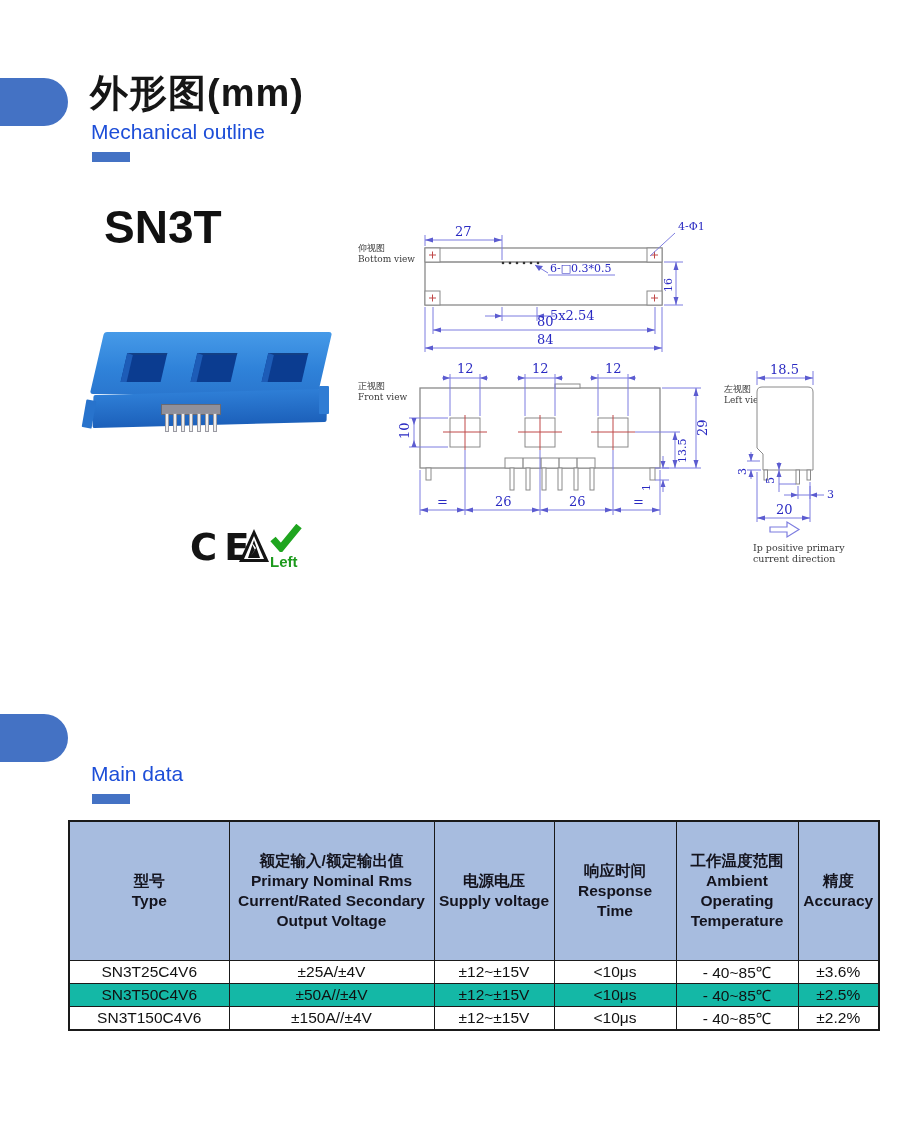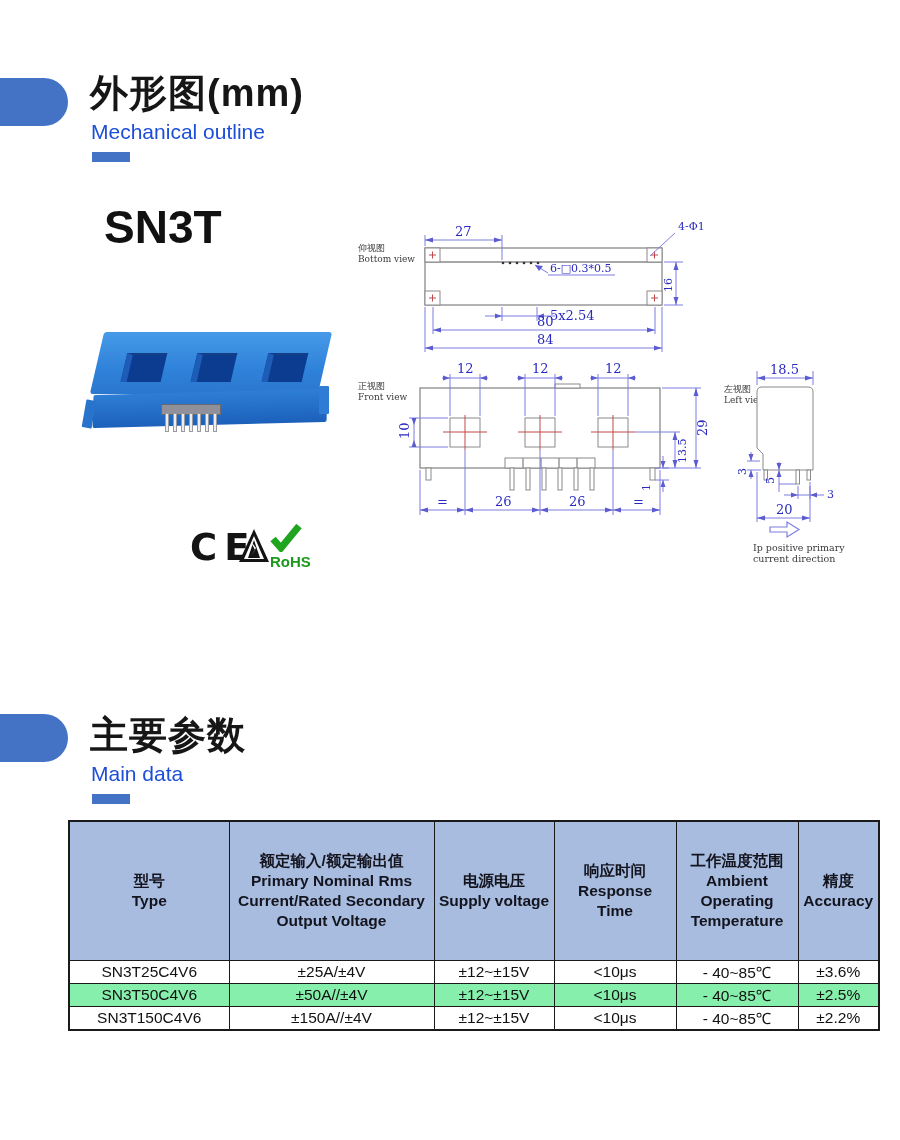--- a/index.html
+++ b/index.html
@@ -56,21 +56,21 @@
   .nt{fill:#3a3a3a;font-size:9.5px;}
 
   
   .spec{position:absolute;left:68px;top:820px;width:810px;border-collapse:collapse;
         table-layout:fixed;}
   .spec th,.spec td{border:1px solid #1a1a1a;text-align:center;vertical-align:middle;
         color:#111;}
   .spec thead th{background:#A7BCDF;font-size:15.5px;font-weight:700;height:134px;
         padding:2px 4px;line-height:1.3;color:#14141e;}
   .spec tbody td{font-size:15.5px;height:19px;padding:0 2px;background:#ffffff;}
-  .spec tbody tr.alt td{background:#86efac;}
+  .spec tbody tr.alt td{background:#14b8a6;}
   .spec{border:2px solid #1a1a1a;}
 </style>
 </head>
 <body>
 
 <div id="page">
 
   <div class="pill" style="top:78px;"></div>
   <div class="sec-title" style="top:68px;">外形图(mm)</div>
   <div class="sec-sub" style="top:120px;">Mechanical outline</div>
@@ -101,21 +101,21 @@
     <span class="ce">CE</span>
     <svg class="tri" width="32" height="36" viewBox="0 0 32 36">
       <polygon points="16,1 31,34 1,34" fill="#141414"></polygon>
       <polygon points="16,8 26,31 6,31" fill="#ffffff"></polygon>
       <polygon points="16,12 22,30 10,30" fill="#141414"></polygon>
       <polygon points="14,16 17,22 13,28 18,20 15,16" fill="#ffffff"></polygon>
     </svg>
     <svg class="chk" width="32" height="28" viewBox="0 0 32 28">
       <polyline points="3,15 11,24 29,2" stroke="#1fa51f" stroke-width="7" fill="none"></polyline>
     </svg>
-    <span class="rohs">RoHS</span>
+    <span class="rohs">Left</span>
   </div>
 
   <svg style="position:absolute;left:345px;top:215px;" width="395" height="150" viewBox="0 0 395 150">
     <text class="lt" x="13" y="36">仰视图</text>
     <text class="lt" x="13" y="47">Bottom view</text>
 
     <rect class="bl" x="80" y="33" width="237" height="57"></rect>
     <line class="bl" x1="80" y1="47" x2="317" y2="47"></line>
     <rect class="bl2" x="80" y="33" width="15" height="14"></rect>
     <rect class="bl2" x="80" y="76" width="15" height="14"></rect>
@@ -309,21 +309,20 @@
     <path class="ah" d="M57,160 l8,-2.5 v5 z"></path>
       <path class="ah" d="M110,160 l-8,-2.5 v5 z"></path>
     <text class="dt" x="76" y="156">20</text>
 
     <polygon points="70,169 87,169 87,164 99,171.5 87,179 87,174 70,174" stroke="#7d7de0" fill="#ffffff" stroke-width="1.2"></polygon>
     <text class="nt" x="53" y="193">Ip positive primary</text>
     <text class="nt" x="53" y="204">current direction</text>
   </svg>
 
   <div class="pill" style="top:714px;"></div>
-  <div class="sec-title" style="top:710px;">主要参数</div>
   <div class="sec-sub" style="top:762px;text-align:center;">Main data</div>
   <div class="sec-bar" style="top:794px;"></div>
 
   <table class="spec">
     <colgroup>
       <col style="width:160px">
         <col style="width:205px">
         <col style="width:120px">
       <col style="width:122px">
         <col style="width:122px">

